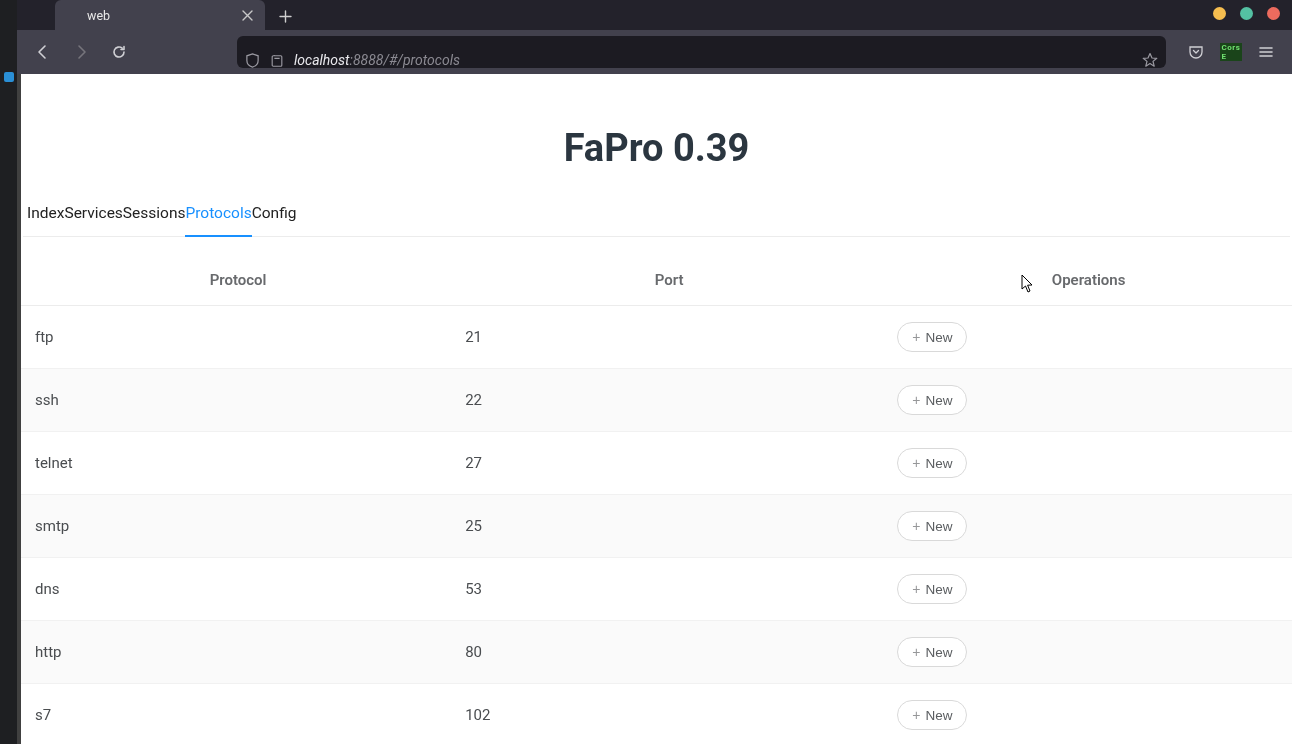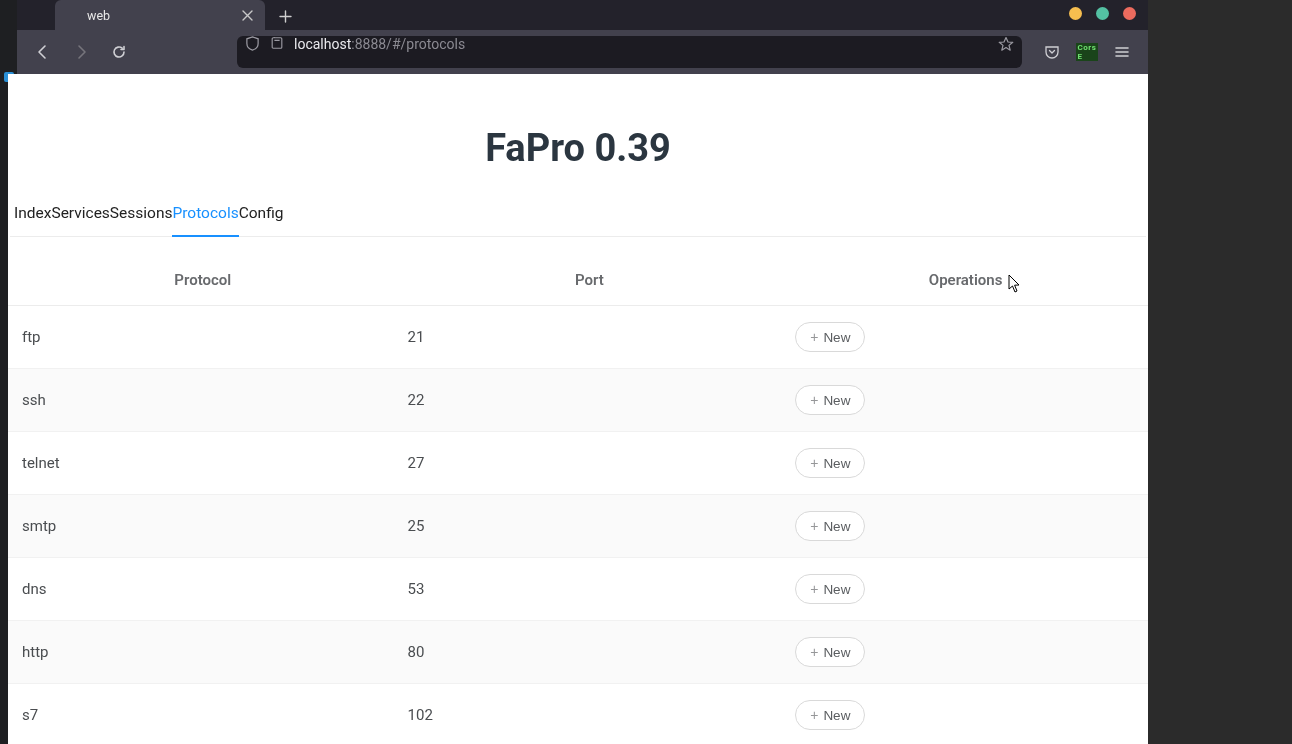--- a/index.html
+++ b/index.html
@@ -2,21 +2,21 @@
 <html><head>
 <meta charset="utf-8">
 <style>
   * { box-sizing: border-box; margin: 0; padding: 0; }
   html, body { height: 100%; width: 100%; font-family: -apple-system, BlinkMacSystemFont, "Segoe UI", Roboto, "Helvetica Neue", Arial, sans-serif; }
   body { background: #2b2b2b; color: #333; overflow: hidden; }
 
   
   .browser {
     display: flex; flex-direction: column;
-    width: 1148px; height: 744px;
+    width: 1292px; height: 744px;
     background: #404040;
     position: relative;
   }
   
   .behind-left {
     position: absolute; left: 0; top: 0; width: 17px; height: 744px;
     background: #1e1f22; z-index: 0;
   }
   .behind-left .blue-dot { position:absolute; top:72px; left:4px; width:10px; height:10px; background:#2a8fd6; border-radius:2px;}
   .chrome-top {
@@ -58,39 +58,39 @@
     padding: 0 10px; gap: 6px;
   }
   .tbtn {
     width:32px; height:32px; display:flex; align-items:center; justify-content:center;
     color:#cfcfd4; border-radius:4px;
   }
   .tbtn.disabled { color:#76757c; }
   .spacer-sm { width: 90px; }
   .urlbar {
     flex:1; height:32px; background:#1c1b22; border-radius:6px;
-    display:flex; align-items:flex-start; padding:0 8px; gap:10px;
-    color:#bfbfc4; font-size:14px;
+    display:flex; align-items:flex-end; padding:0 8px; gap:10px;
+    color:#bfbfc4; font-size:14px;font-style:italic;
   }
   .urlbar .lock, .urlbar .shield { color:#9b9aa2; display:flex; }
   .urlbar .host { color:#eaeaee; }
   .urlbar .rest { color:#8b8a92; }
   .urlbar .fill { flex:1; }
   .urlbar .bm { color:#9b9aa2; }
   .right-icons { display:flex; align-items:center; gap:8px; margin-left:8px; }
   .ext-badge {
     width:22px; height:18px;
     background:#1a441a; color:#6fe06f; font-size:8px; font-weight:700;
     display:flex; align-items:center; justify-content:center; border-radius:0;
     letter-spacing:0.5px;
   }
 
   
   .viewport {
-    margin-left: 8px;
+    margin-left: 21px;
     flex:1; background:#fff; position:relative; overflow:hidden;
   }
   .page-scroll {
     position:absolute; inset:0; overflow-y:scroll;
   }
   
   .page-scroll::-webkit-scrollbar { width:14px; }
   .page-scroll::-webkit-scrollbar-track { background:#efeff2; }
   .page-scroll::-webkit-scrollbar-thumb { background:#b8b8bd; border-radius:7px; border:3px solid #efeff2; }
 

